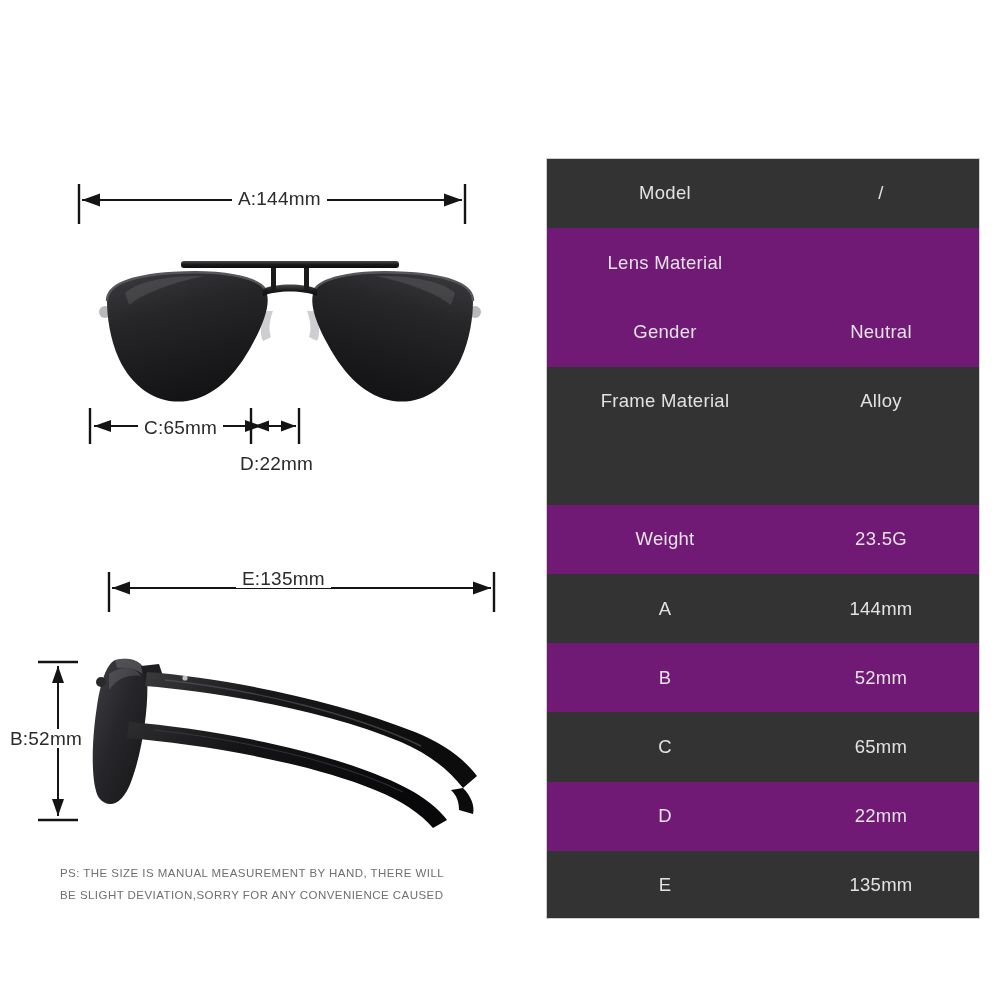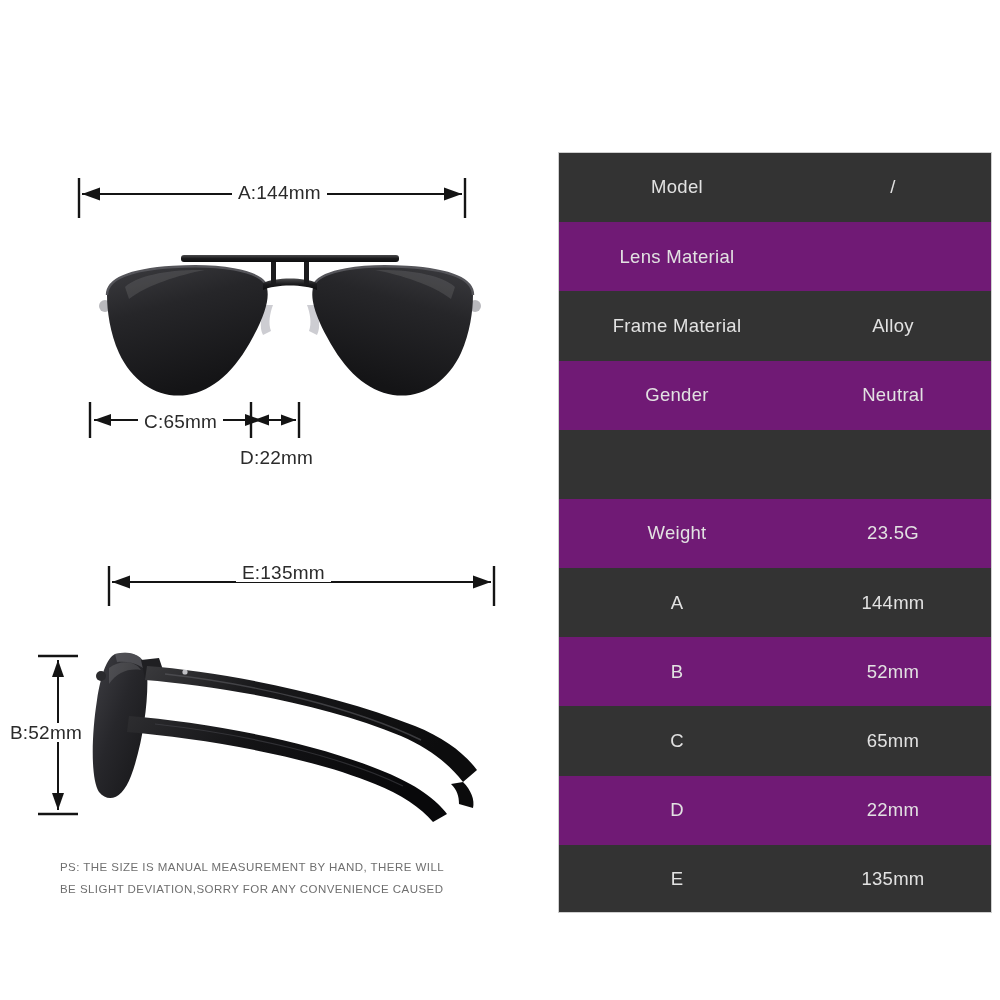--- a/index.html
+++ b/index.html
@@ -3,21 +3,21 @@
 <meta charset="utf-8">
 <style>
   html,body{margin:0;padding:0;}
   body{
     width:1000px;height:1000px;
     background:#ffffff;
     font-family:"Liberation Sans","DejaVu Sans",sans-serif;
     overflow:hidden;
     position:relative;
   }
-  #page{position:absolute;inset:0;}
+  #page{position:absolute;inset:0;margin-top:6px;}
 
   
   #diagram{position:absolute;left:0;top:0;width:540px;height:1000px;}
 
   .dimline{position:absolute;}
   .dim-label{
     position:absolute;
     color:#2b2b2b;
     font-size:19px;
     letter-spacing:.2px;
@@ -39,21 +39,21 @@
     color:#6f6f6f;
     font-size:11.5px;
     letter-spacing:.45px;
     line-height:1.95;
   }
   #ps div{white-space:nowrap;}
 
   
   #spec{
     position:absolute;
-    left:558px;top:152px;
+    left:546px;top:152px;
     width:434px;height:761px;
     border:1px solid #cfcfcf;
     box-sizing:border-box;
     overflow:hidden;
   }
   .spec-row{
     display:flex;
     align-items:center;
     height:69.18px;
     box-sizing:border-box;
@@ -229,28 +229,28 @@
   </div>
 
   <div id="spec">
       <div class="spec-row odd">
         <div class="spec-label">Model</div>
         <div class="spec-value">/</div>
       </div>
       <div class="spec-row even">
         <div class="spec-label">Lens Material</div>
       </div>
+      <div class="spec-row even">
+        <div class="spec-label">Gender</div>
+        <div class="spec-value">Neutral</div>
+      </div>
       <div class="spec-row odd">
         <div class="spec-label">Frame Material</div>
         <div class="spec-value">Alloy</div>
       </div>
-      <div class="spec-row even">
-        <div class="spec-label">Gender</div>
-        <div class="spec-value">Neutral</div>
-      </div>
       <div class="spec-row odd">
       </div>
       <div class="spec-row even">
         <div class="spec-label">Weight</div>
         <div class="spec-value">23.5G</div>
       </div>
       <div class="spec-row odd">
         <div class="spec-label">A</div>
         <div class="spec-value">144mm</div>
       </div>

